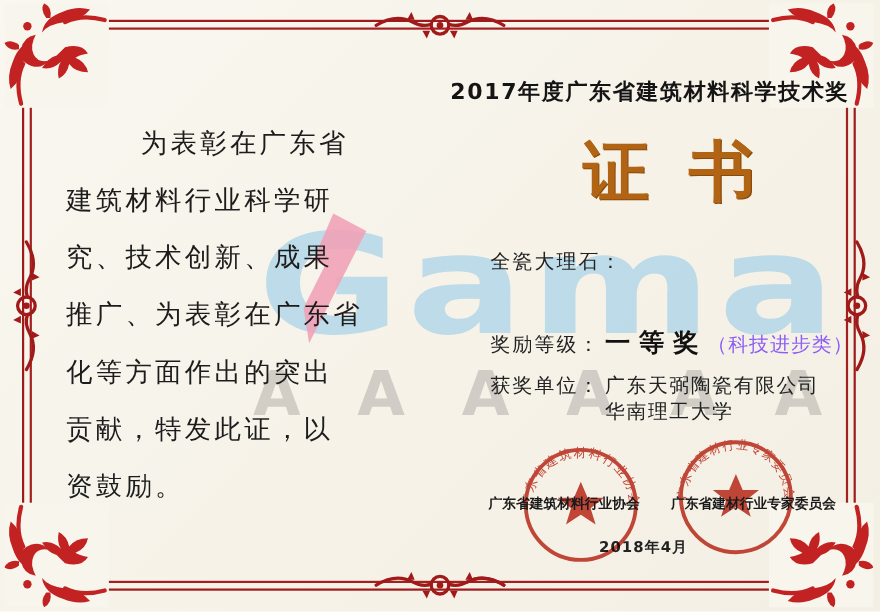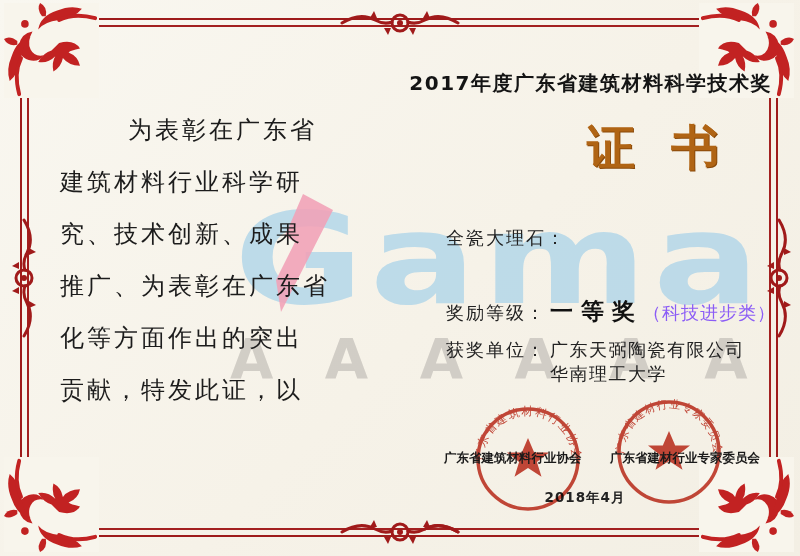--- a/index.html
+++ b/index.html
@@ -38,22 +38,22 @@
   
   .left-body{position:absolute;left:60px;top:104px;width:334px;z-index:5;
     font-size:24px;line-height:52px;letter-spacing:3px;color:#1c1c1c;font-weight:500;}
   .left-body .bline{white-space:nowrap;}
   .left-body .bline:first-child{text-indent:68px;}
 
   
   .r-title{position:absolute;left:404px;top:70px;width:368px;text-align:right;z-index:5;
     font-family:"DejaVu Sans",sans-serif;font-weight:bold;font-size:20px;
     letter-spacing:1.5px;color:#141414;white-space:nowrap;}
-  .r-cert{position:absolute;left:395px;top:116px;width:360px;text-align:right;z-index:5;
-    font-size:48px;font-weight:bold;color:#b06414;letter-spacing:36px;padding-left:36px;
+  .r-cert{position:absolute;left:428px;top:116px;width:360px;text-align:center;z-index:5;
+    font-size:60px;font-weight:bold;color:#b06414;letter-spacing:36px;padding-left:36px;
     box-sizing:border-box;text-shadow:1px 1px 0 #8a4a0a;}
   .field{position:absolute;left:446px;z-index:5;display:flex;align-items:baseline;
     font-size:18px;color:#222;white-space:nowrap;}
   .f1{top:226px;}
   .f2{top:296px;}
   .f3{top:338px;}
   .field .lbl{letter-spacing:2px;}
   .field .val{letter-spacing:2px;margin-left:4px;}
   .award-grade{font-family:"DejaVu Sans",sans-serif;font-weight:bold;font-size:23px;
     letter-spacing:8px;margin-left:4px;color:#111;}
@@ -222,20 +222,21 @@
   </svg>
 </div>
 
 <div class="left-body">
   <div class="bline">为表彰在广东省</div>
   <div class="bline">建筑材料行业科学研</div>
   <div class="bline">究、技术创新、成果</div>
   <div class="bline">推广、为表彰在广东省</div>
   <div class="bline">化等方面作出的突出</div>
   <div class="bline">贡献，特发此证，以</div>
+  <div class="bline">资鼓励。</div>
 </div>
 
 <div class="r-title">2017年度广东省建筑材料科学技术奖</div>
 
 <div class="r-cert">证书</div>
 
 <div class="field f1">
   <span class="lbl">全瓷大理石：</span>
 </div>
 

